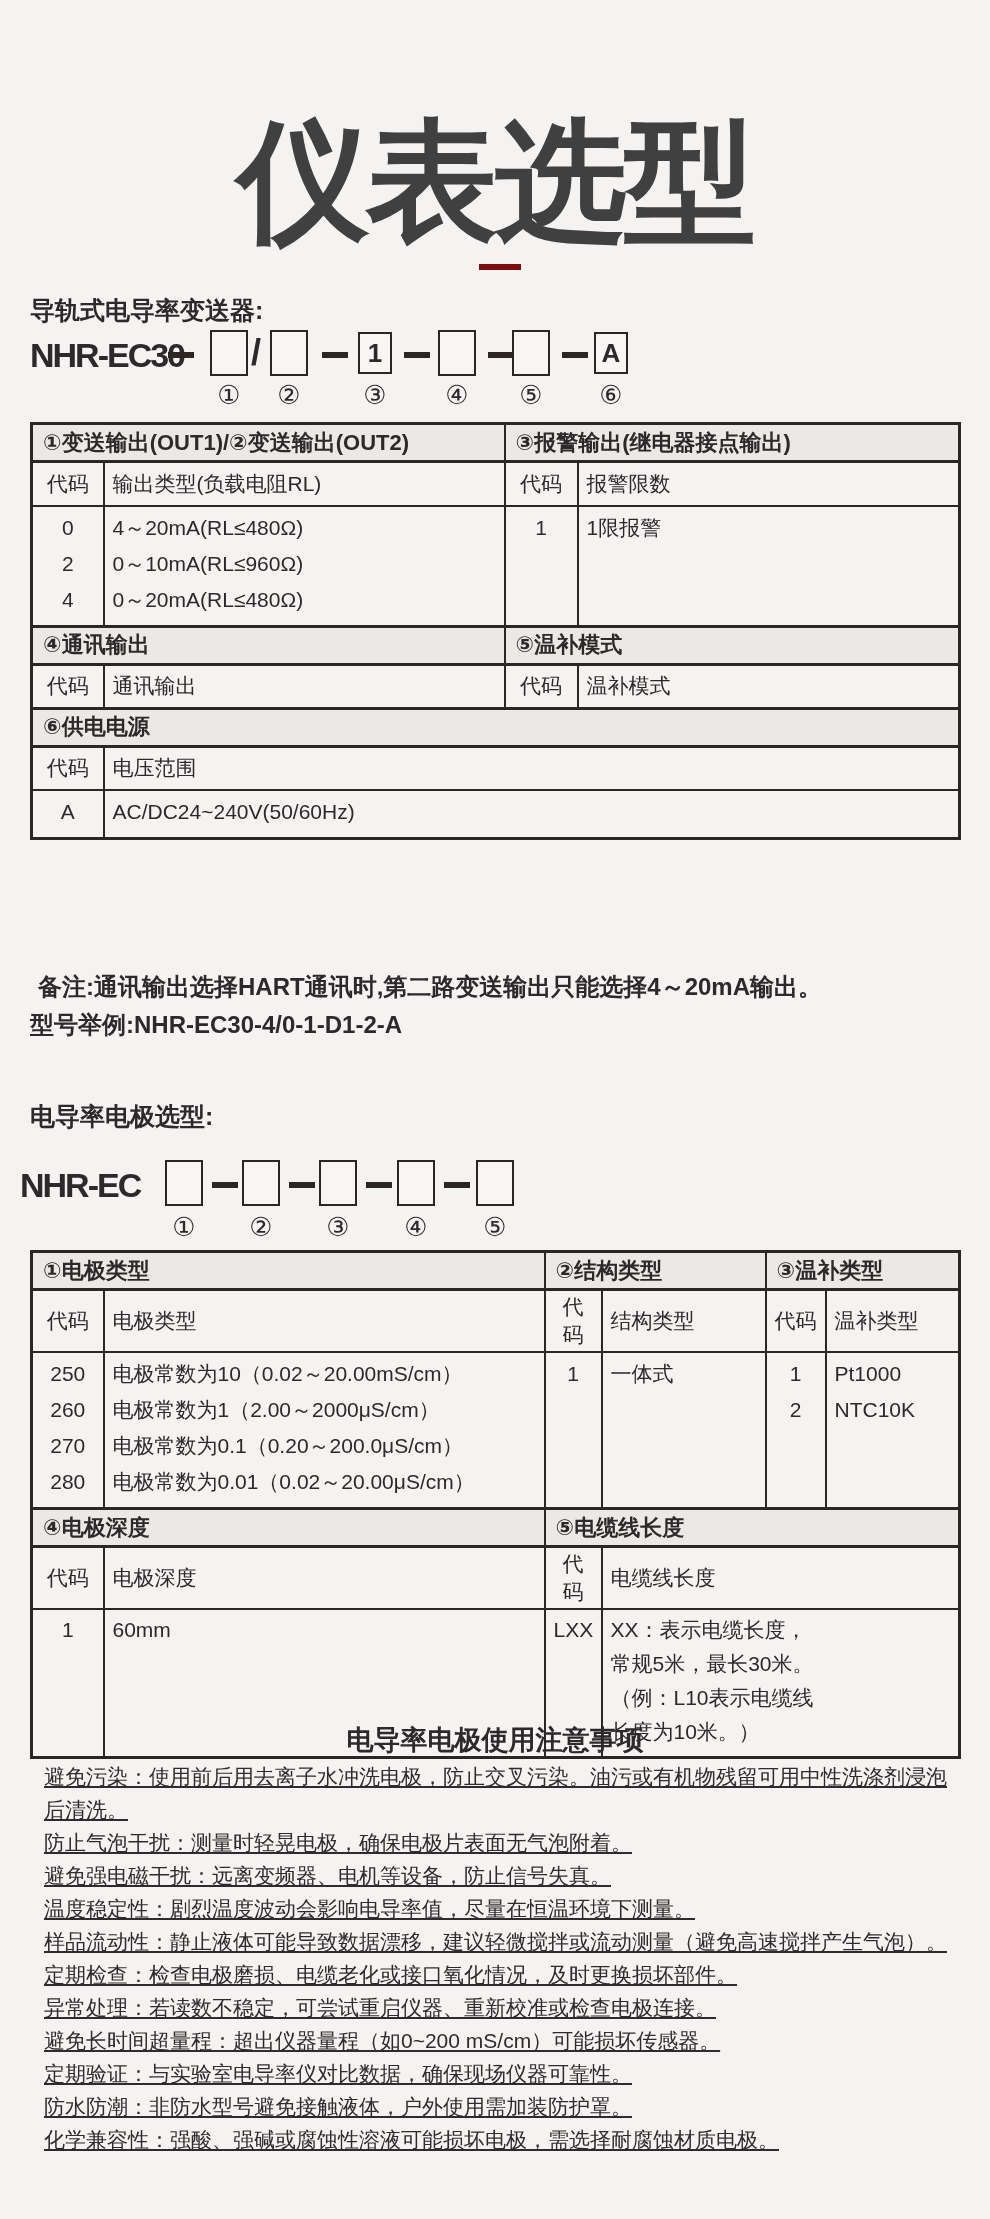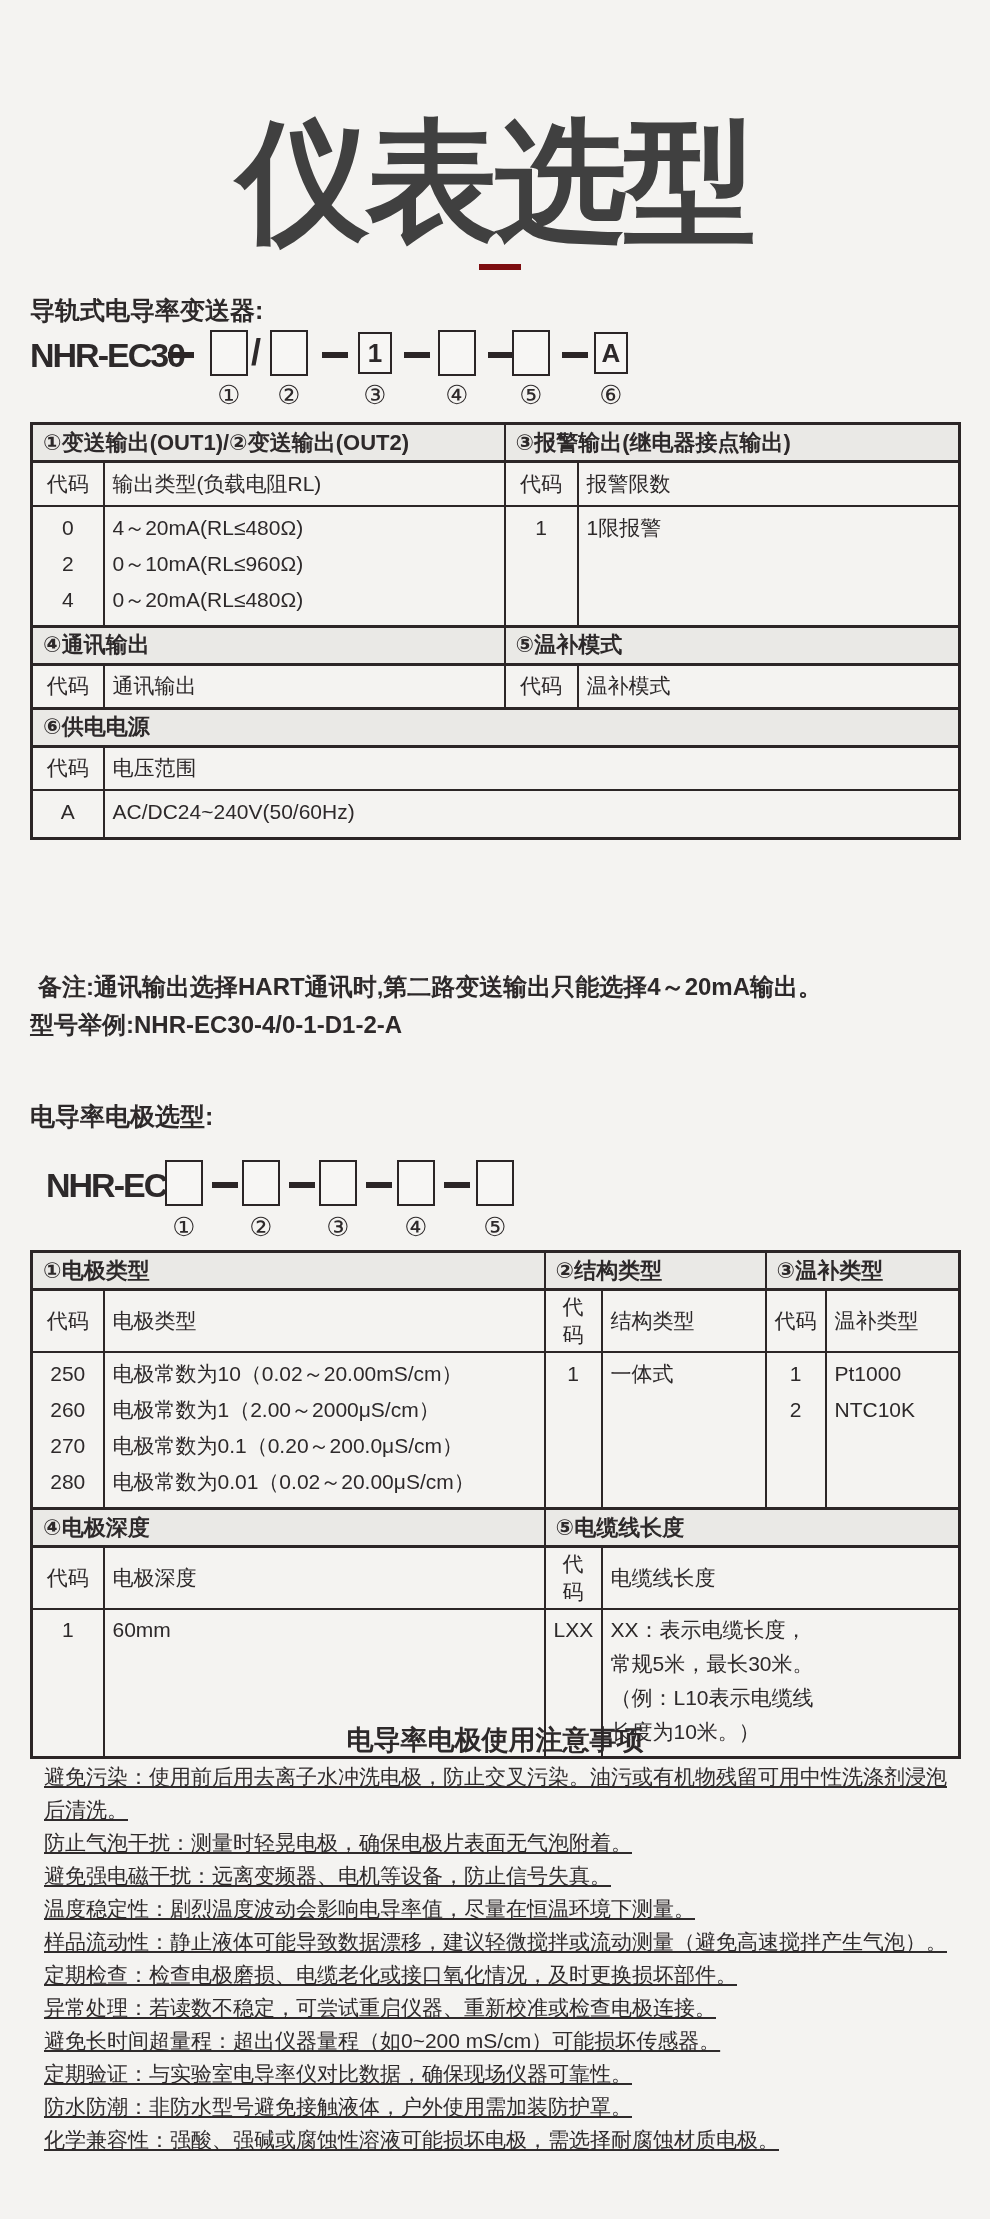--- a/index.html
+++ b/index.html
@@ -178,21 +178,21 @@
     </tr>
   </tbody>
     </table>
 
   <div class="remark" style="top:968px;margin-left:8px;">备注:通讯输出选择HART通讯时,第二路变送输出只能选择4～20mA输出。</div>
   <div class="remark" style="top:1006px;">型号举例:NHR-EC30-4/0-1-D1-2-A</div>
 
   <div class="blk-heading" style="top:1100px;">电导率电极选型:</div>
 
   <div>
-    <span class="model-prefix" style="left:46px;top:1166px;">NHR-EC</span>
+    <span class="model-prefix" style="left:20px;top:1166px;">NHR-EC</span>
     <div class="mbox" style="left:165px;top:1160px;"></div>
     <div class="mdash" style="left:212px;top:1182px;"></div>
     <div class="mbox" style="left:242px;top:1160px;"></div>
     <div class="mdash" style="left:289px;top:1182px;"></div>
     <div class="mbox" style="left:319px;top:1160px;"></div>
     <div class="mdash" style="left:366px;top:1182px;"></div>
     <div class="mbox" style="left:397px;top:1160px;"></div>
     <div class="mdash" style="left:444px;top:1182px;"></div>
     <div class="mbox" style="left:476px;top:1160px;"></div>
 

